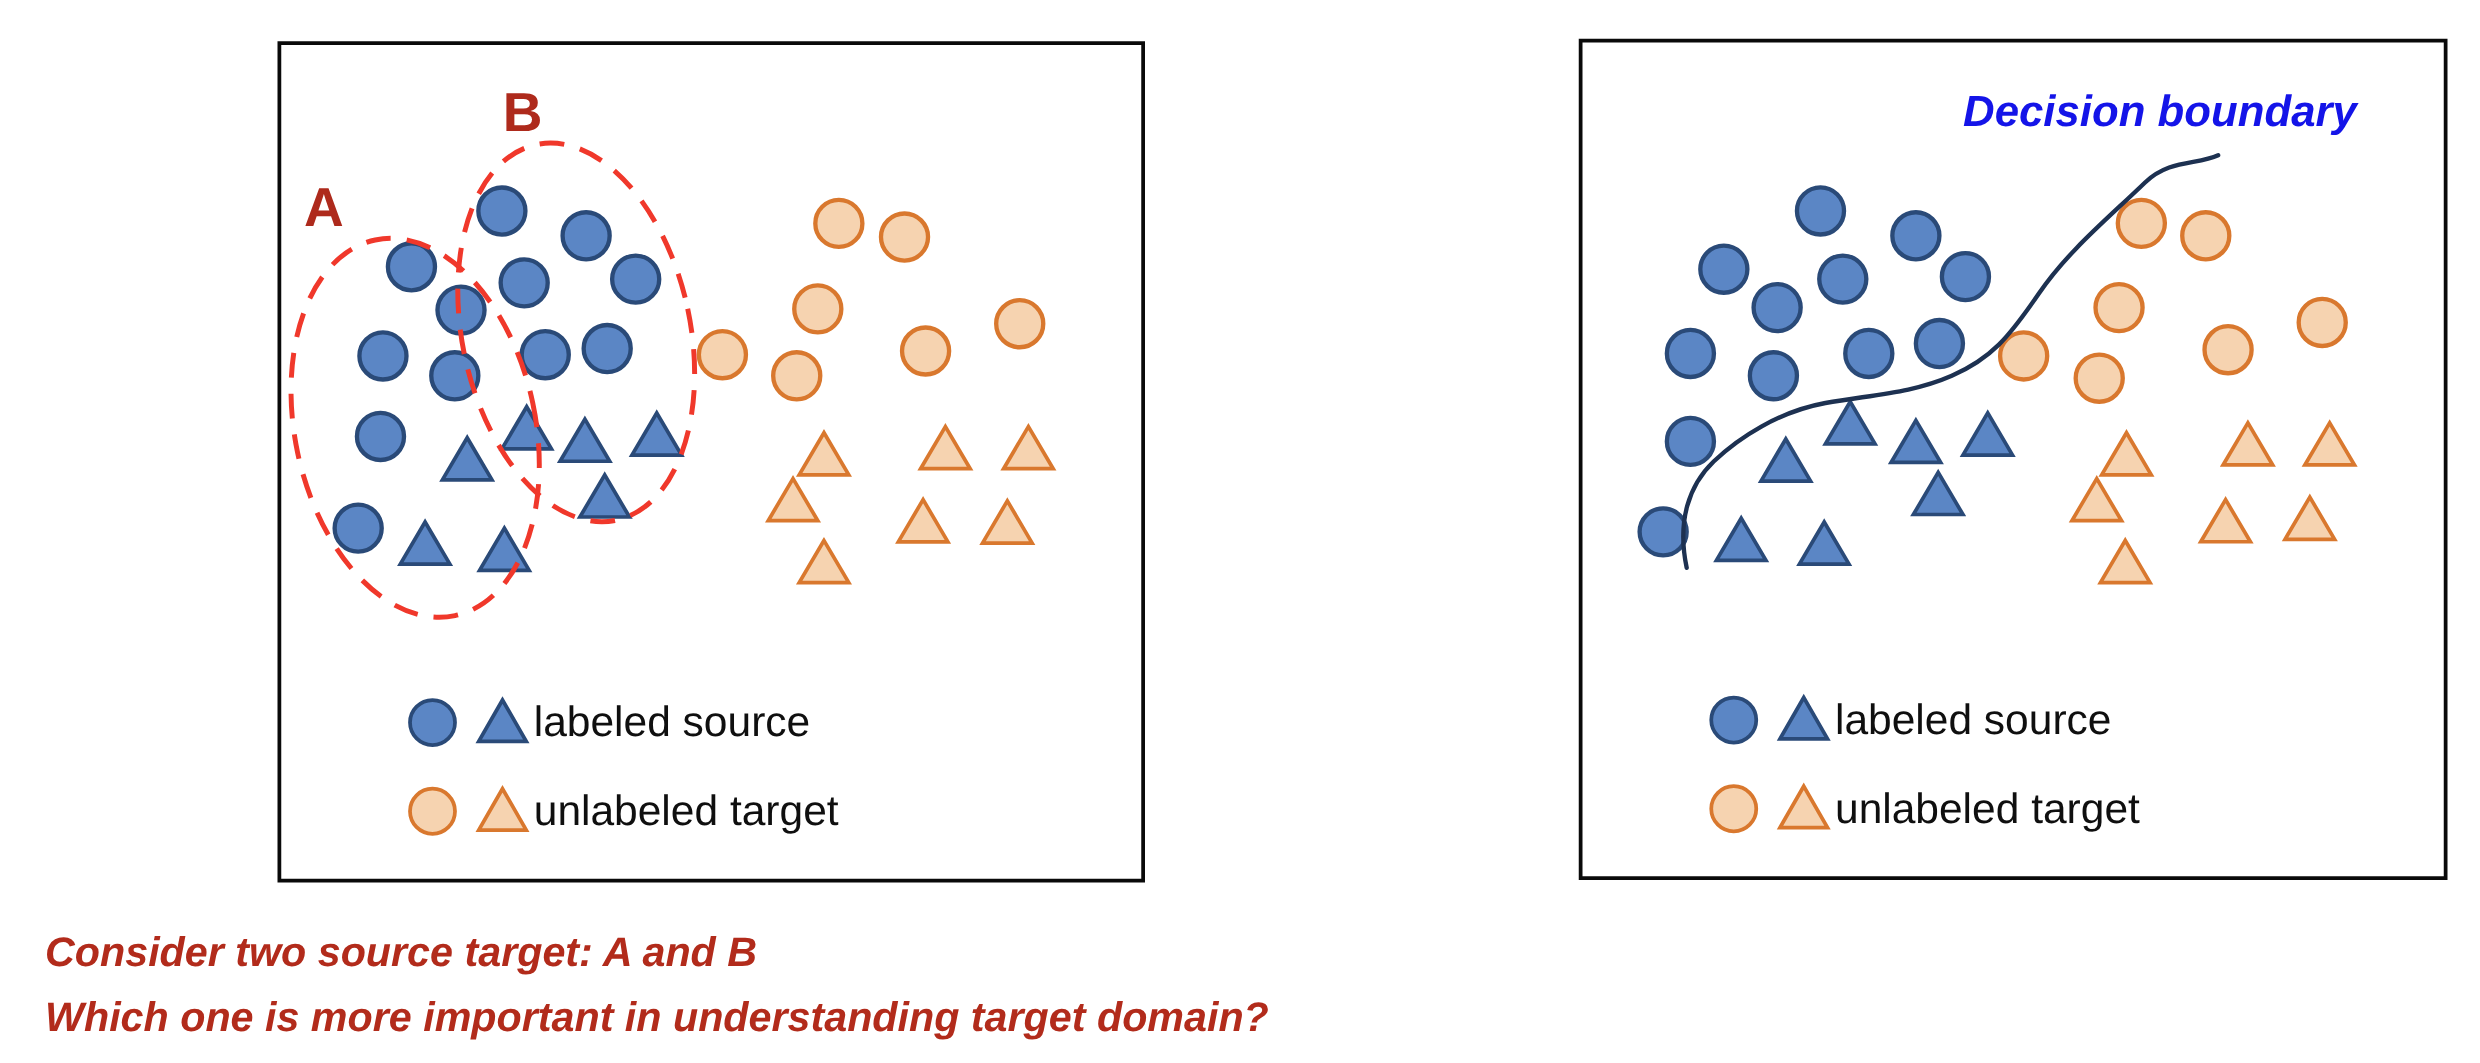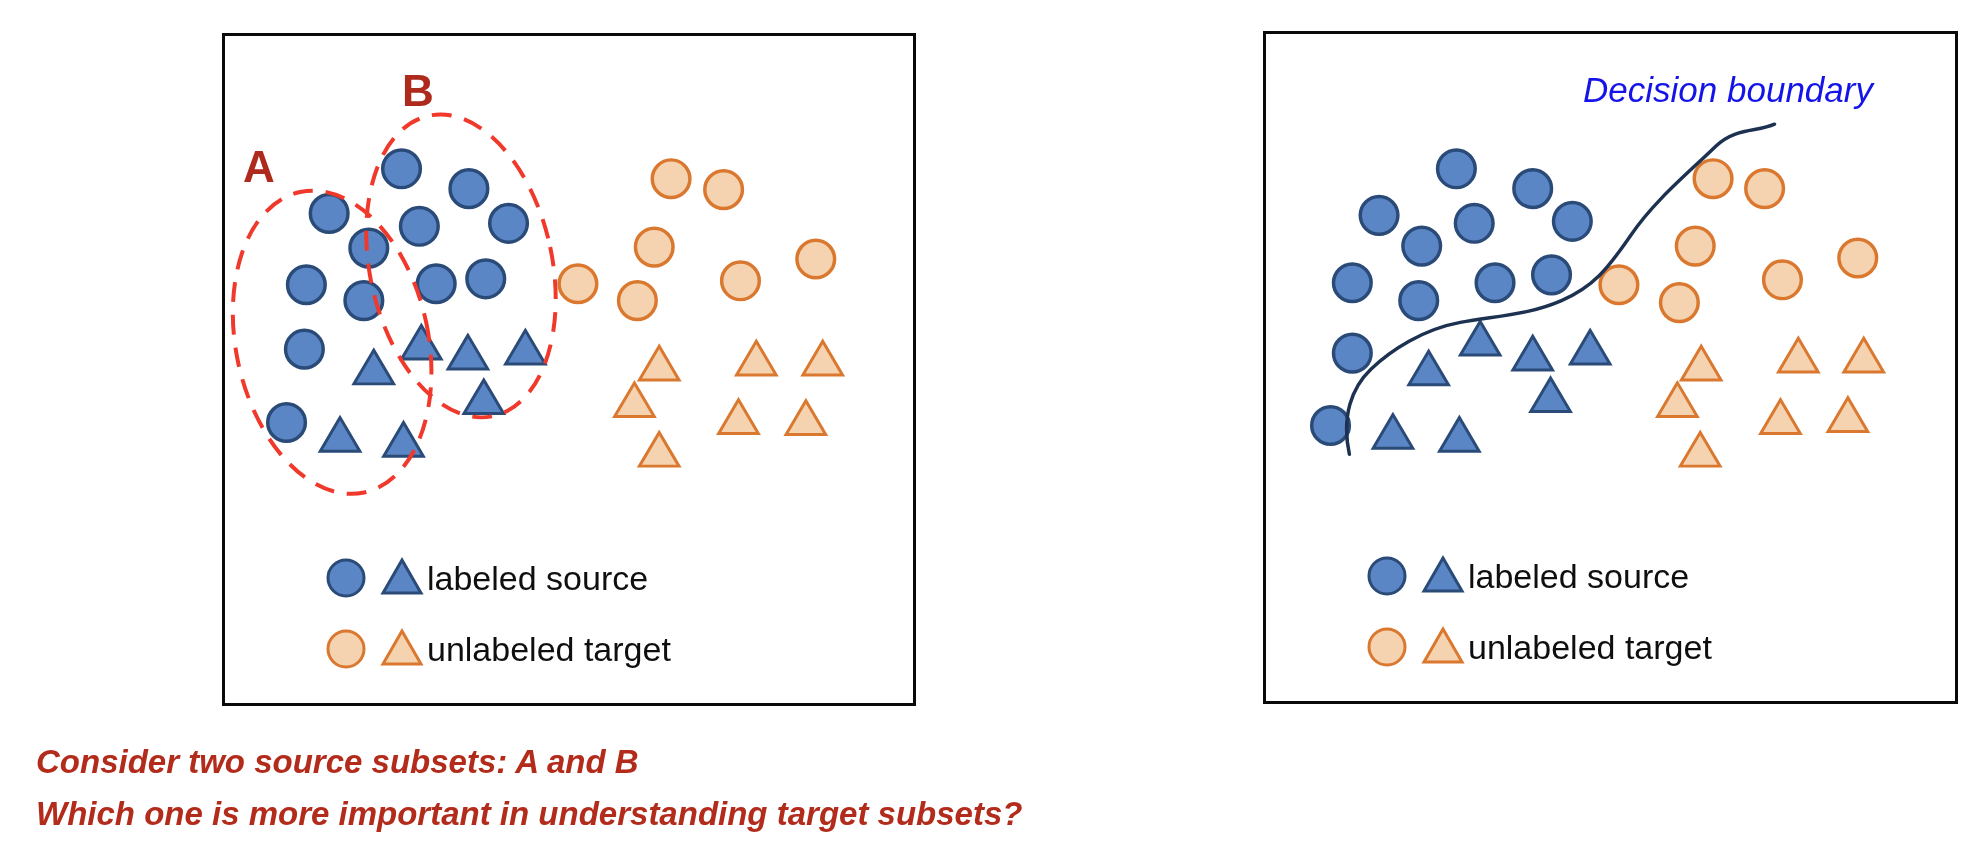--- a/index.html
+++ b/index.html
@@ -12,21 +12,21 @@
   }
   #panel-left{left:222px;top:33px;width:694px;height:673px;}
   #panel-right{left:1263px;top:31px;width:695px;height:673px;}
   .panel svg.scatter{position:absolute;left:0;top:0;width:100%;height:100%;}
   .subset-label{
     position:absolute;transform:translate(-50%,-50%);
     font-weight:bold;font-size:44px;line-height:1;
   }
   .decision-label{
     position:absolute;transform:translateX(-50%);
-    font-style:italic;font-weight:normal;font-size:35px;white-space:nowrap;
+    font-style:italic;font-weight:bold;font-size:35px;white-space:nowrap;
   }
   .legend{position:absolute;left:100px;}
   .legend-row{position:absolute;left:0;display:flex;align-items:center;height:44px;}
   .legend-row svg{width:102px;height:44px;flex:0 0 auto;}
   .legend-text{font-size:34px;color:#0f0f0f;white-space:nowrap;}
   .caption{
     position:absolute;left:36px;top:736px;
     font-style:italic;font-weight:600;font-size:33px;line-height:52px;
   }
 </style>
@@ -145,17 +145,17 @@
         <svg viewBox="0 0 102 44">
           <circle cx="21" cy="22" r="18" class="sym-orange-circle" fill="#f6d3b0" stroke="#d9782e" stroke-width="3"></circle>
           <polygon points="77,4 58,37 96,37" class="sym-orange-tri" fill="#f6d3b0" stroke="#d9782e" stroke-width="3"></polygon>
         </svg>
         <span class="legend-text">unlabeled target</span>
       </div>
     </div>
   </div>
 
   <div class="caption" style="color: rgb(178, 43, 27);">
-    <div>Consider two source subsets: A and B</div>
-    <div>Which one is more important in understanding target subsets?</div>
+    <div>Consider two source target: A and B</div>
+    <div>Which one is more important in understanding target domain?</div>
   </div>
 
 </div>
 
 </body></html>

